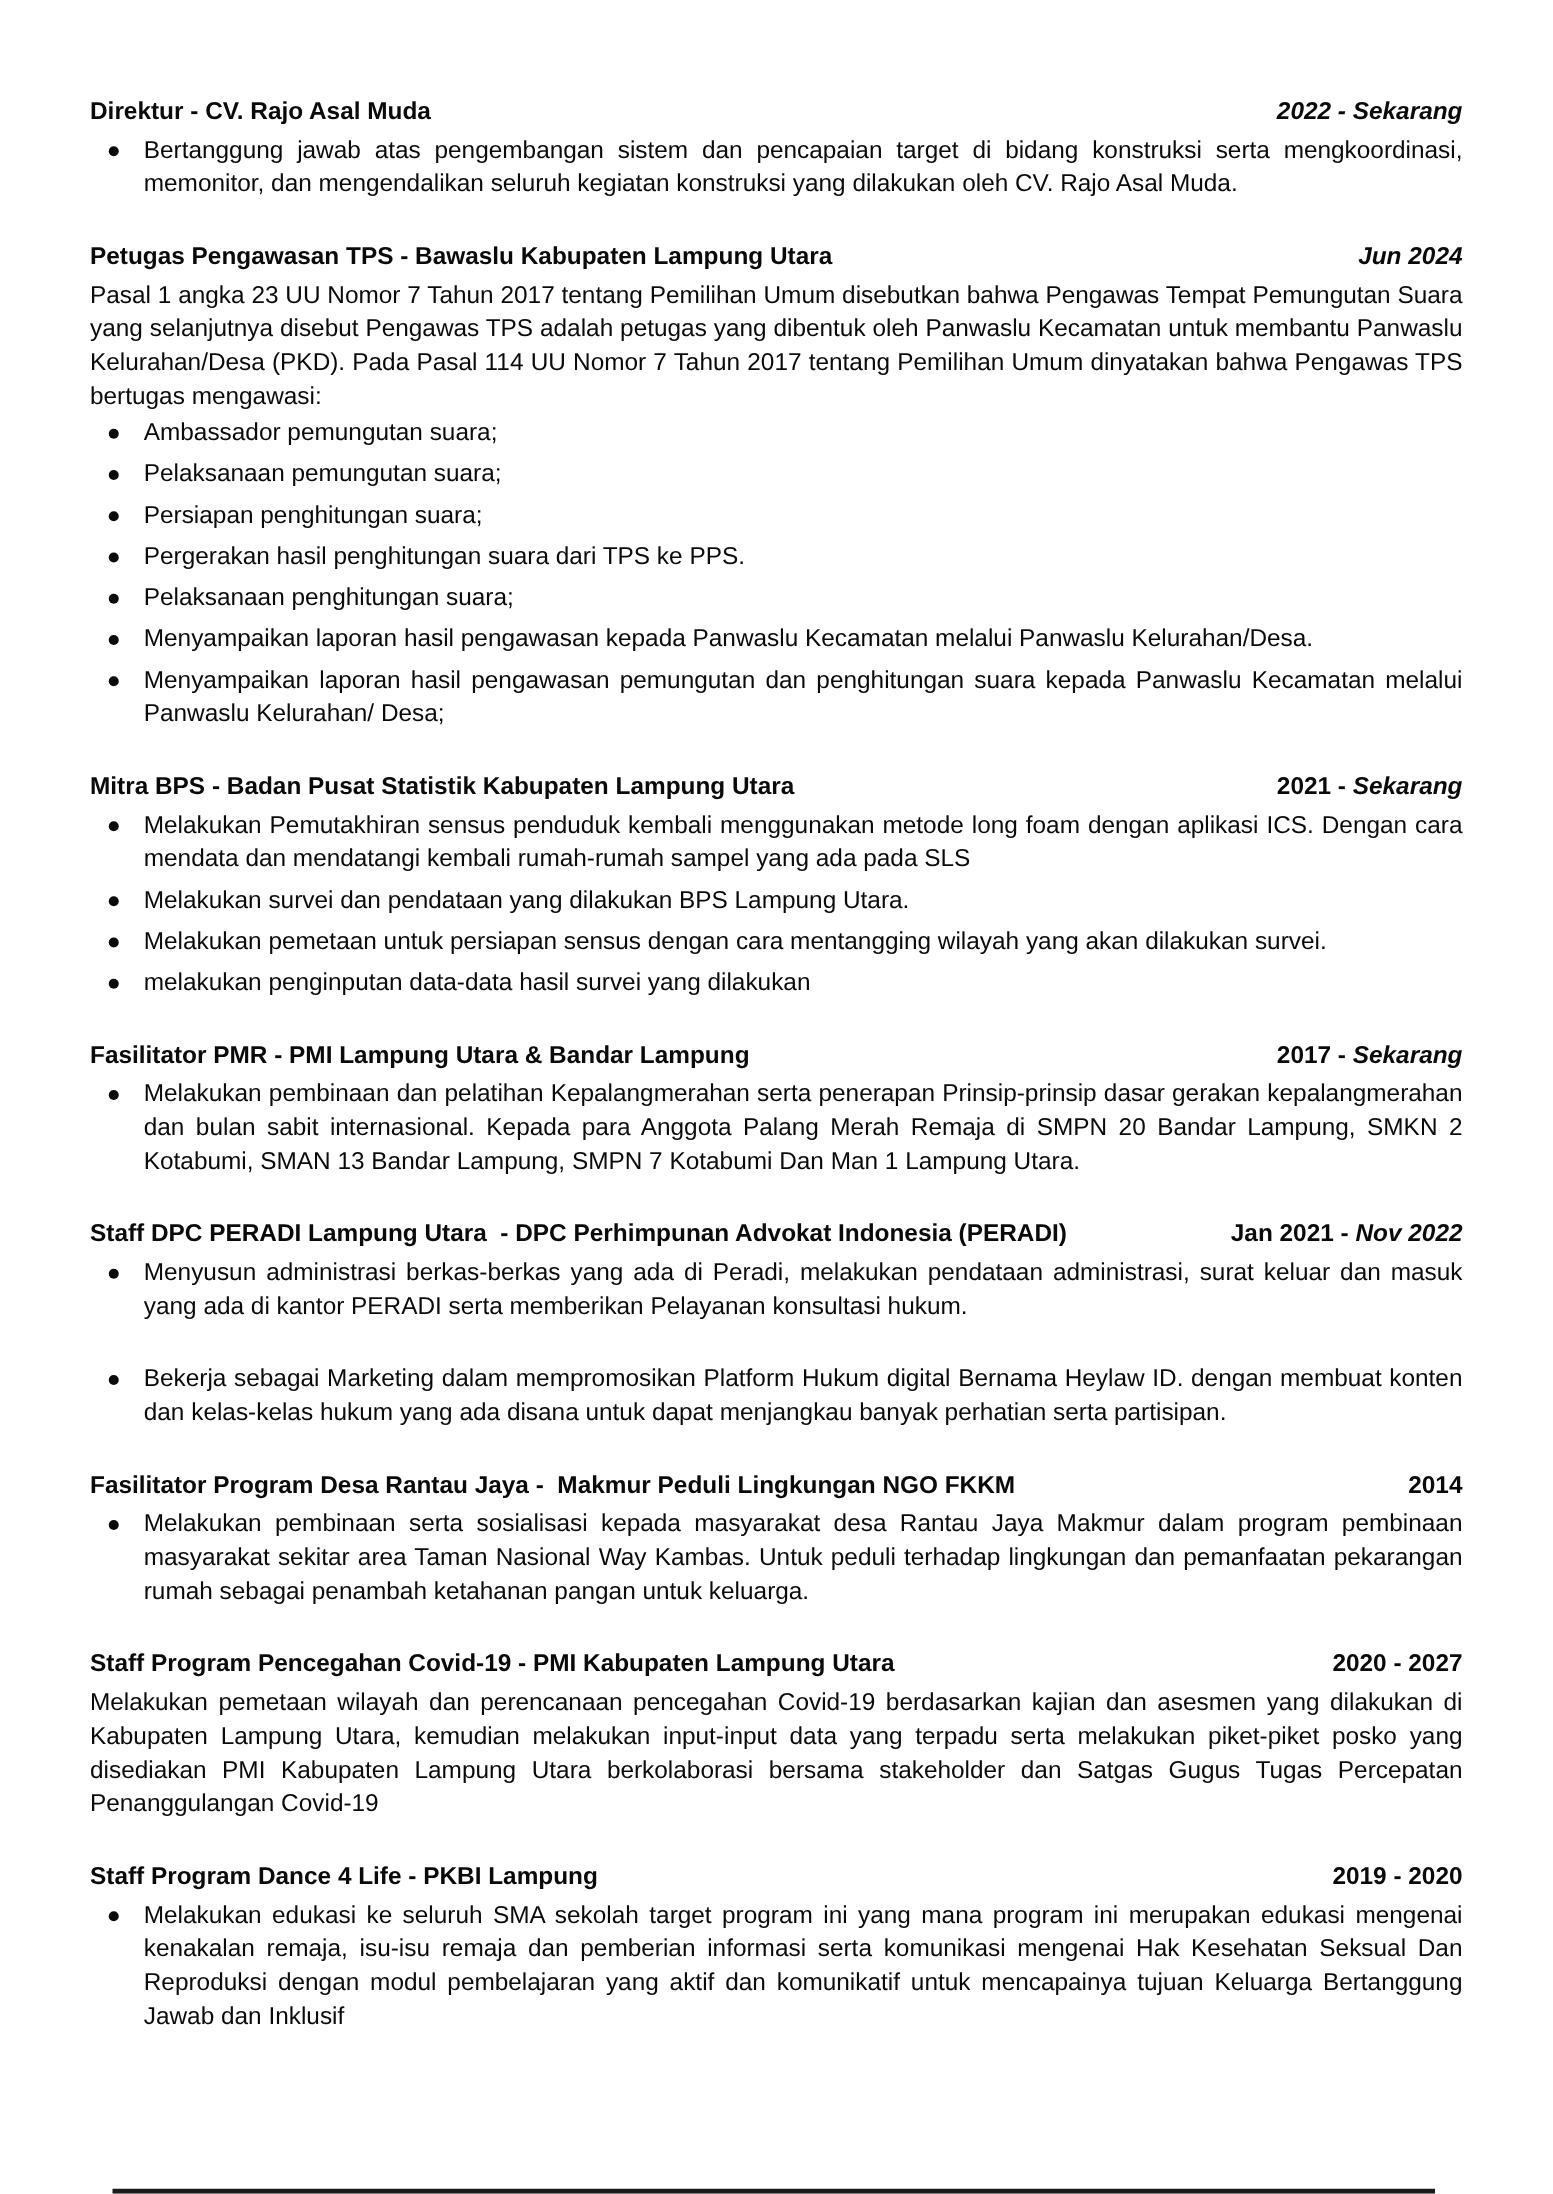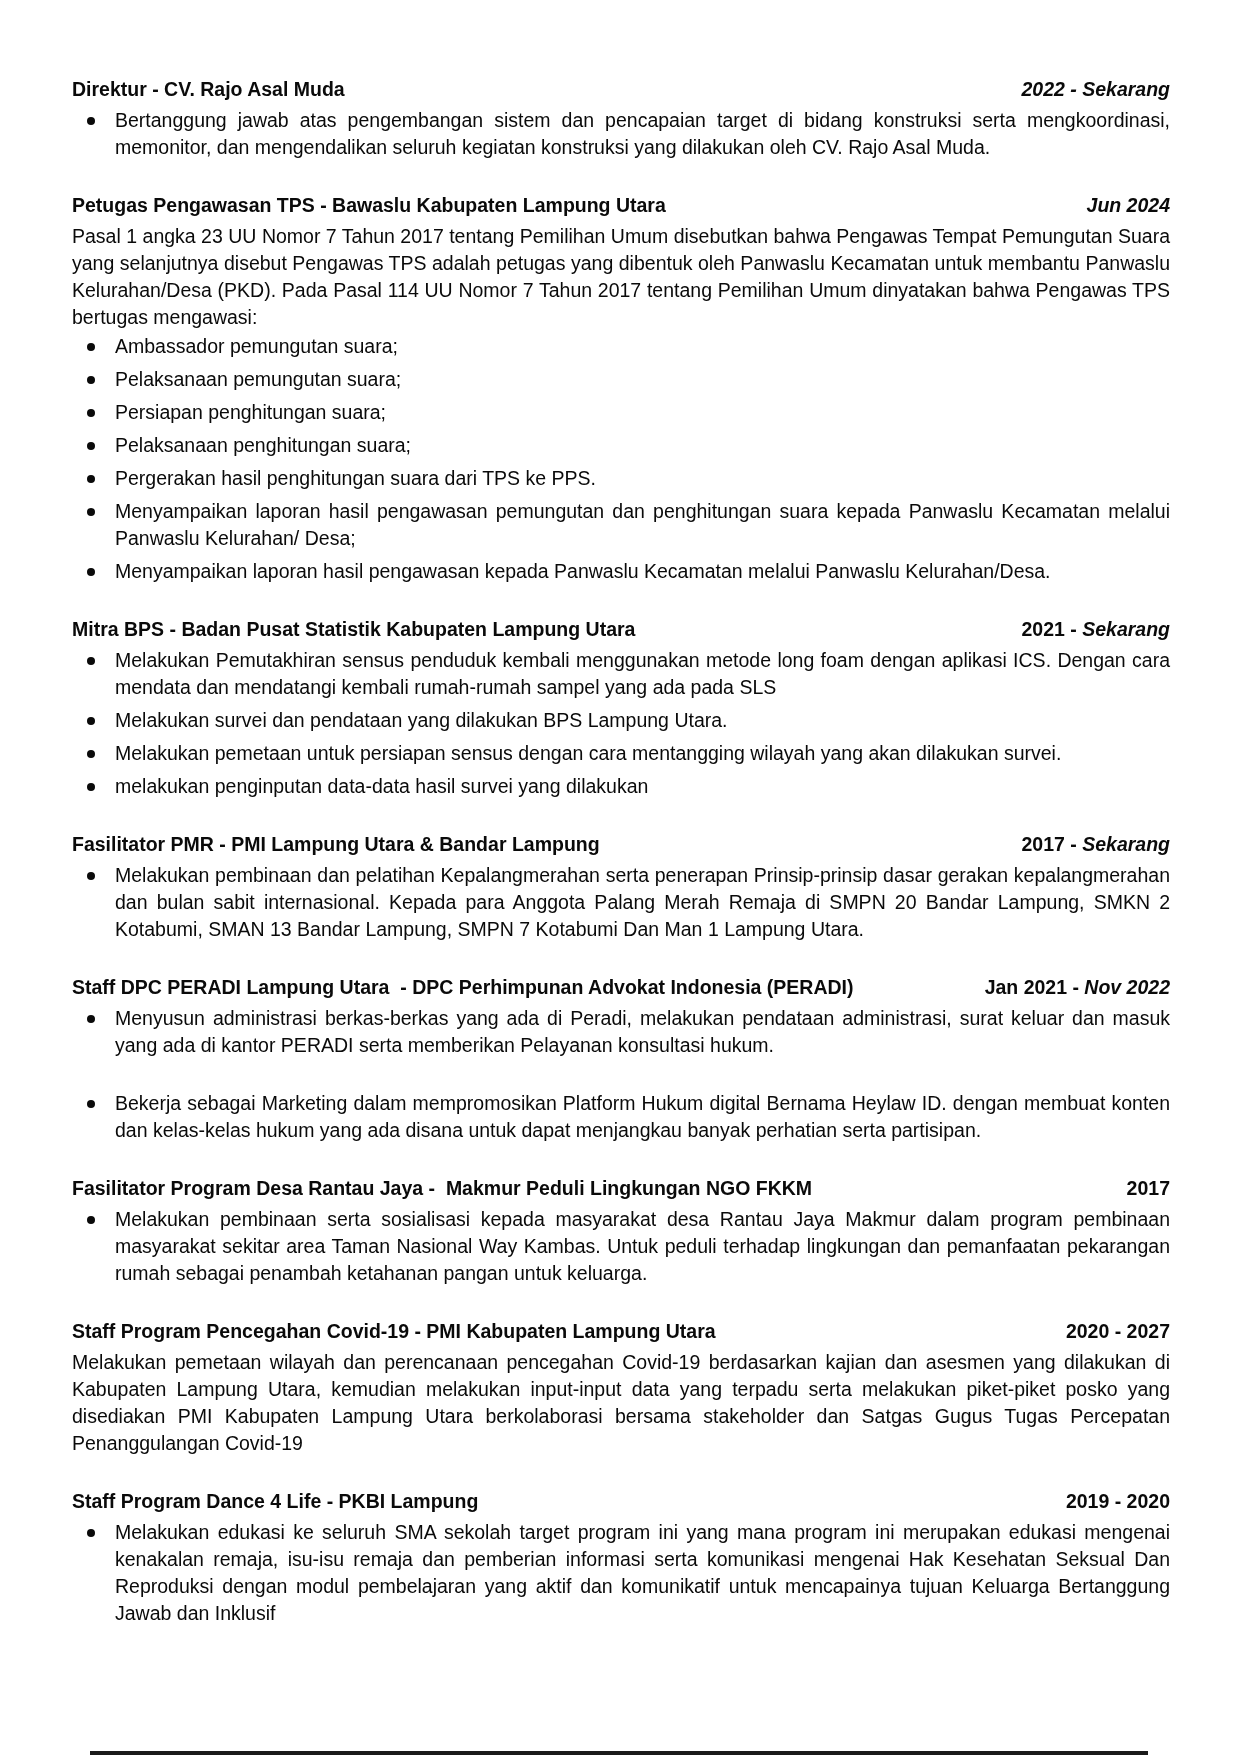--- a/index.html
+++ b/index.html
@@ -73,24 +73,24 @@
 <section class="job">
   <div class="head">
     <span class="title">Petugas Pengawasan TPS - Bawaslu Kabupaten Lampung Utara</span>
     <span class="date"><span></span><span class="it">Jun 2024</span></span>
   </div>
   <p class="intro">Pasal 1 angka 23 UU Nomor 7 Tahun 2017 tentang Pemilihan Umum disebutkan bahwa Pengawas Tempat Pemungutan Suara yang selanjutnya disebut Pengawas TPS adalah petugas yang dibentuk oleh Panwaslu Kecamatan untuk membantu Panwaslu Kelurahan/Desa (PKD). Pada Pasal 114 UU Nomor 7 Tahun 2017 tentang Pemilihan Umum dinyatakan bahwa Pengawas TPS bertugas mengawasi:</p>
   <ul class="bullets">
       <li>Ambassador pemungutan suara;</li>
       <li>Pelaksanaan pemungutan suara;</li>
       <li>Persiapan penghitungan suara;</li>
+      <li>Pergerakan hasil penghitungan suara dari TPS ke PPS.</li>
       <li>Pelaksanaan penghitungan suara;</li>
-      <li>Pergerakan hasil penghitungan suara dari TPS ke PPS.</li>
+      <li>Menyampaikan laporan hasil pengawasan kepada Panwaslu Kecamatan melalui Panwaslu Kelurahan/Desa.</li>
       <li>Menyampaikan laporan hasil pengawasan pemungutan dan penghitungan suara kepada Panwaslu Kecamatan melalui Panwaslu Kelurahan/ Desa;</li>
-      <li>Menyampaikan laporan hasil pengawasan kepada Panwaslu Kecamatan melalui Panwaslu Kelurahan/Desa.</li>
     </ul>
 </section>
 
 <section class="job">
   <div class="head">
     <span class="title">Mitra BPS - Badan Pusat Statistik Kabupaten Lampung Utara</span>
     <span class="date"><span>2021 - </span><span class="it">Sekarang</span></span>
   </div>
   <ul class="bullets">
       <li>Melakukan Pemutakhiran sensus penduduk kembali menggunakan metode long foam dengan aplikasi ICS. Dengan cara mendata dan mendatangi kembali rumah-rumah sampel yang ada pada SLS</li>
@@ -122,21 +122,21 @@
 
 <section class="job">
   <ul class="bullets">
       <li>Bekerja sebagai Marketing dalam mempromosikan Platform Hukum digital Bernama Heylaw ID. dengan membuat konten dan kelas-kelas hukum yang ada disana untuk dapat menjangkau banyak perhatian serta partisipan.</li>
     </ul>
 </section>
 
 <section class="job">
   <div class="head">
     <span class="title">Fasilitator Program Desa Rantau Jaya -  Makmur Peduli Lingkungan NGO FKKM</span>
-    <span class="date"><span>2017</span><span class="it"></span></span>
+    <span class="date"><span>2014</span><span class="it"></span></span>
   </div>
   <ul class="bullets">
       <li>Melakukan pembinaan serta sosialisasi kepada masyarakat desa Rantau Jaya Makmur dalam program pembinaan masyarakat sekitar area Taman Nasional Way Kambas. Untuk peduli terhadap lingkungan dan pemanfaatan pekarangan rumah sebagai penambah ketahanan pangan untuk keluarga.</li>
     </ul>
 </section>
 
 <section class="job">
   <div class="head">
     <span class="title">Staff Program Pencegahan Covid-19 - PMI Kabupaten Lampung Utara</span>
     <span class="date"><span>2020 - 2027</span><span class="it"></span></span>

